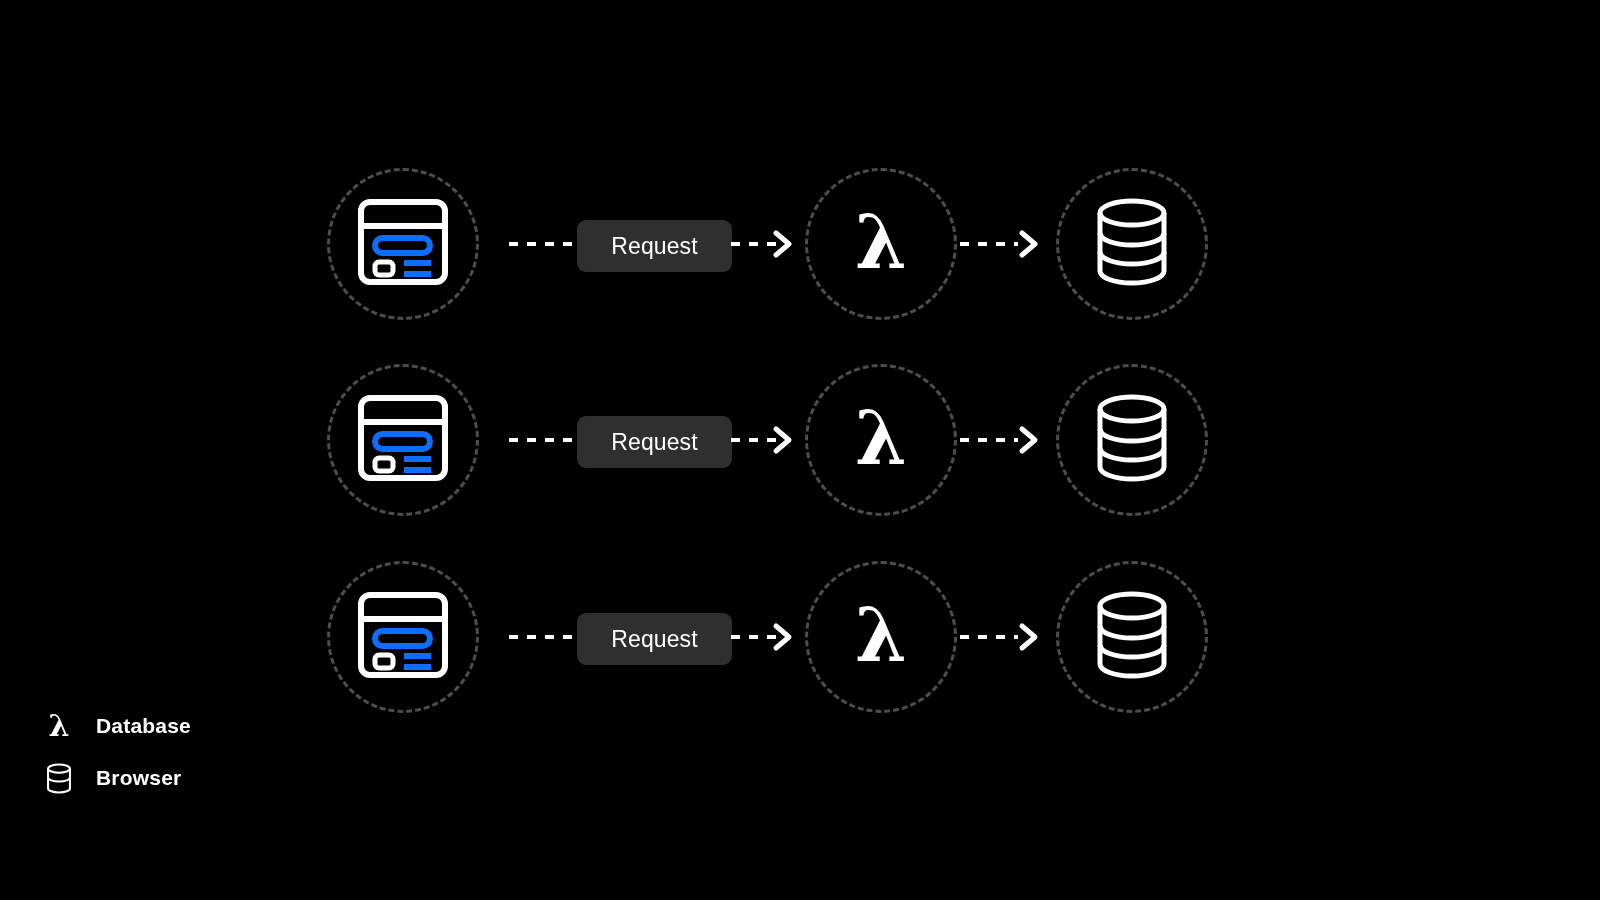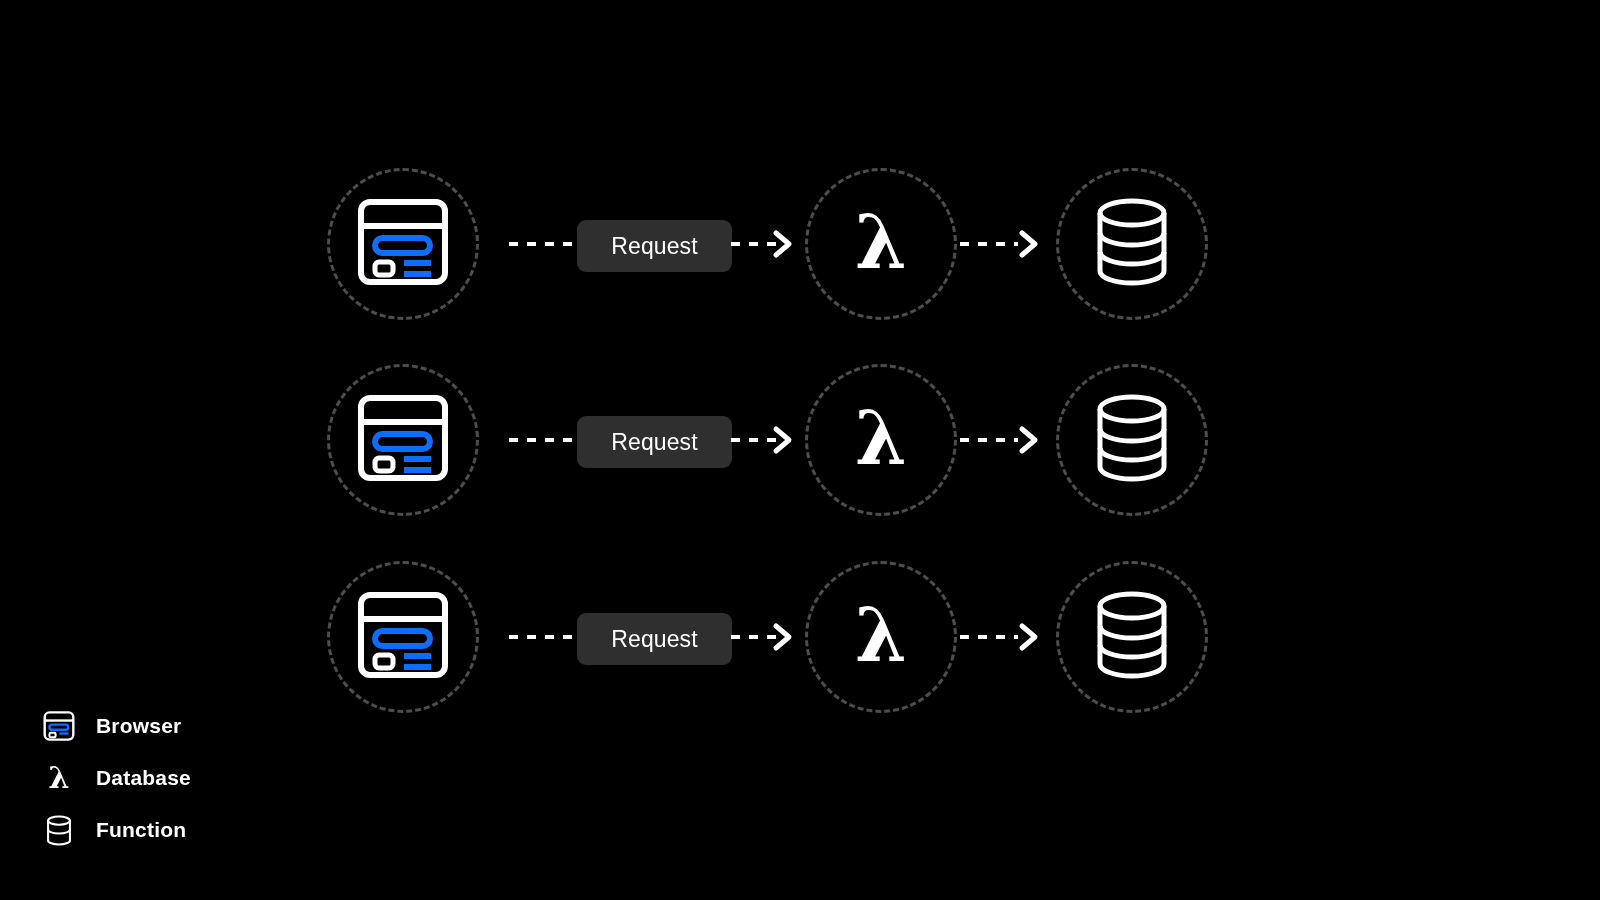--- a/index.html
+++ b/index.html
@@ -300,45 +300,33 @@
           <path d="M9 16 V74 A32 12 0 0 0 73 74 V16" stroke="#ffffff" stroke-width="5" fill="none"></path>
           <path d="M9 36 A32 12 0 0 0 73 36" stroke="#ffffff" stroke-width="5" fill="none"></path>
           <path d="M9 55 A32 12 0 0 0 73 55" stroke="#ffffff" stroke-width="5" fill="none"></path>
         </svg>
       </span>
     </div>
   </div>
 
   <div id="legend">
 
-    <div class="legend-row">
-      <span class="legend-icon">
-        <svg width="32" height="30" viewBox="0 0 92 88" fill="none">
-          <rect x="4" y="4" width="84" height="80" rx="14" stroke="#ffffff" stroke-width="7"></rect>
-          <line x1="5" y1="28" x2="87" y2="28" stroke="#ffffff" stroke-width="7"></line>
-          <rect x="18" y="40" width="55" height="15" rx="7.5" stroke="#0d6efd" stroke-width="7"></rect>
-          <rect x="18" y="64" width="18" height="13" rx="4" stroke="#ffffff" stroke-width="6"></rect>
-          <line x1="47" y1="66" x2="74" y2="66" stroke="#0d6efd" stroke-width="7"></line>
-        </svg>
-      </span>
-      <span class="legend-label">Browser</span>
-    </div>
 
     <div class="legend-row">
       <span class="legend-icon">
         <span class="legend-lambda">λ</span>
       </span>
       <span class="legend-label">Database</span>
     </div>
 
     <div class="legend-row">
       <span class="legend-icon">
         <svg width="28" height="31" viewBox="0 0 82 90" fill="none">
           <ellipse cx="41" cy="16" rx="32" ry="12" stroke="#ffffff" stroke-width="6"></ellipse>
           <path d="M9 16 V74 A32 12 0 0 0 73 74 V16" stroke="#ffffff" stroke-width="6" fill="none"></path>
           <path d="M9 42 A32 12 0 0 0 73 42" stroke="#ffffff" stroke-width="6" fill="none"></path>
         </svg>
       </span>
-      <span class="legend-label">Function</span>
+      <span class="legend-label">Browser</span>
     </div>
 
   </div>
 </div>
 
 </body></html>

